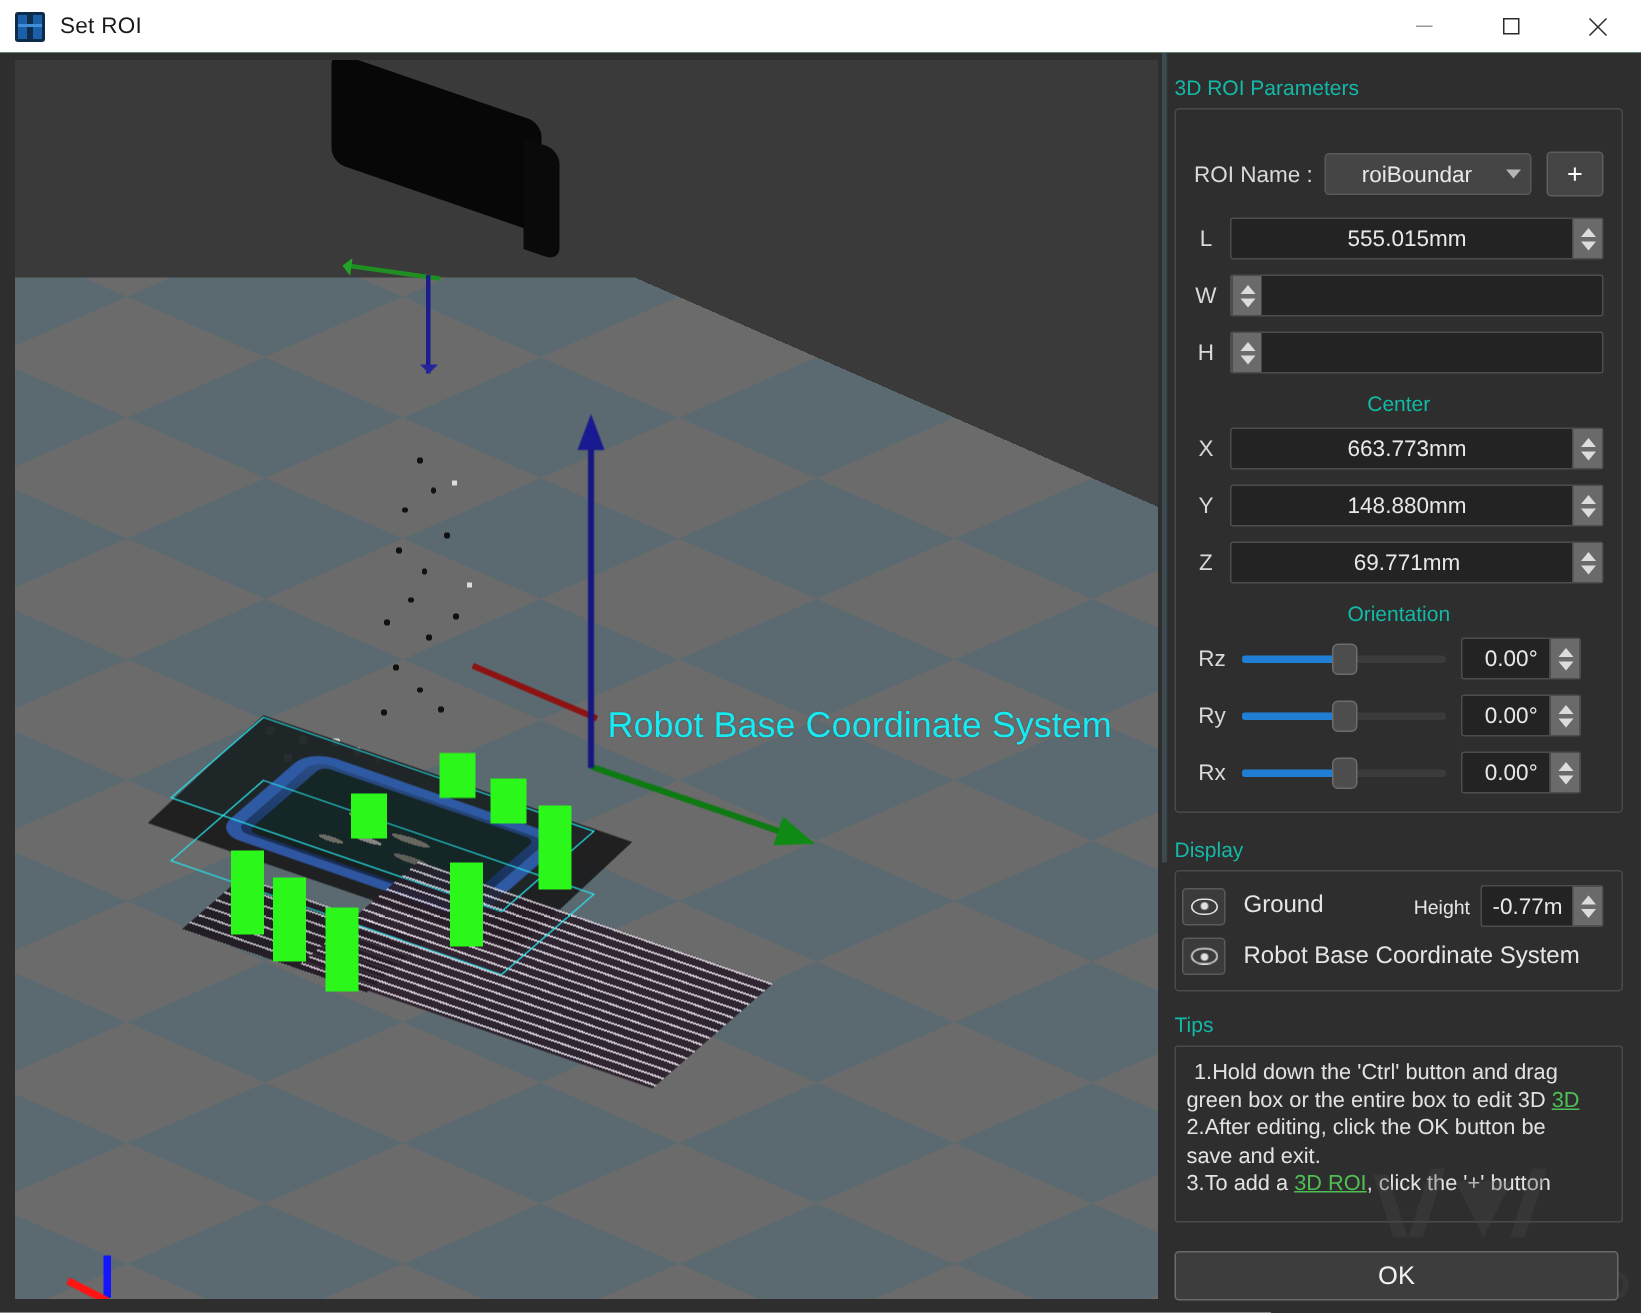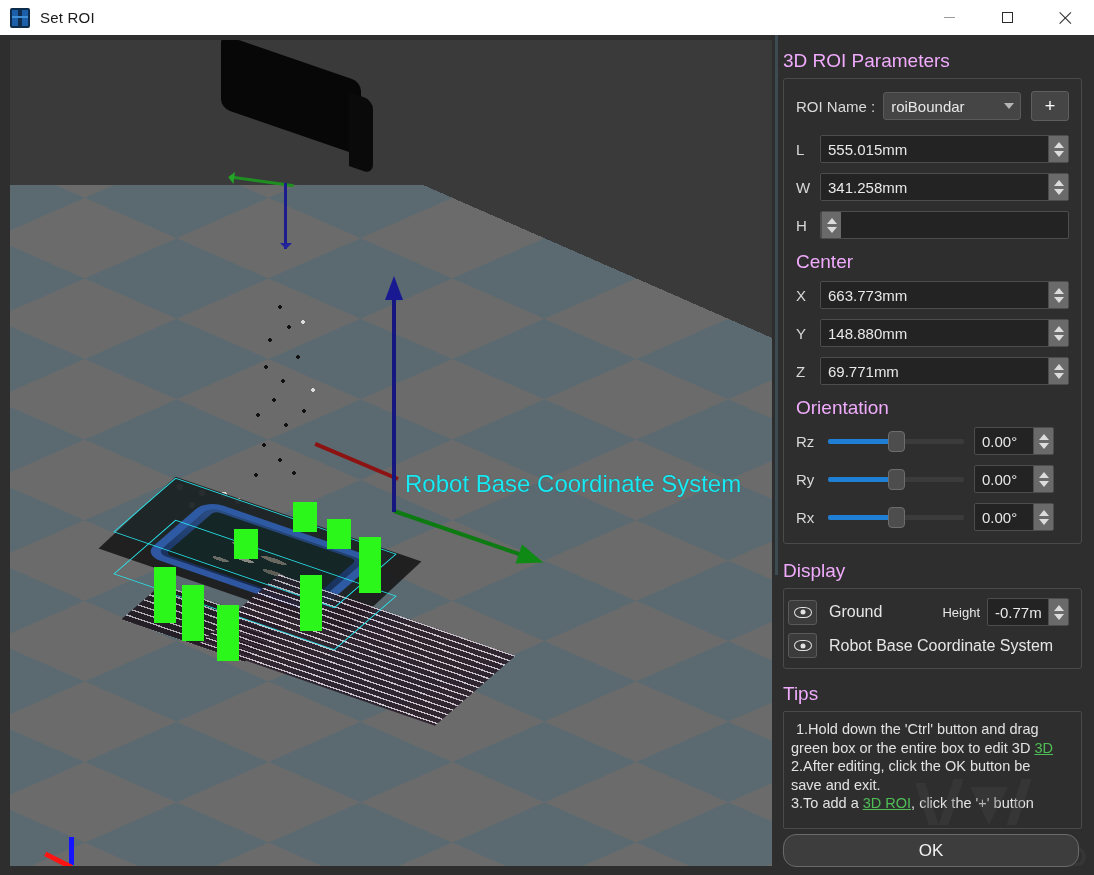--- a/index.html
+++ b/index.html
@@ -306,21 +306,21 @@
   .wm-b { left: 24px; top: 0px; width: 10px; height: 46px; transform: skewX(-18deg); }
   .wm-c { left: 48px; top: 8px; width: 38px; height: 38px; clip-path: polygon(0 0, 100% 0, 50% 100%); background:#4a4a4a; }
   .wm-d { left: 92px; top: 0px; width: 10px; height: 46px; transform: skewX(-18deg); }
   .wm-text {
     position: absolute; right: 4px; bottom: 2px;
     font-size: 27px; letter-spacing: 3px; color: #4a4a4a;
     font-family: "Liberation Sans", sans-serif; font-weight: bold;
   }
 
   .section-title {
-    color: #f0abfc; font-size: 19px;
+    color: #14b8a6; font-size: 14px;
     margin: 0 0 6px 8px;
   }
   .group-box {
     border: 1px solid #4a4a4a;
     border-radius: 3px;
     margin: 0 12px 0 8px;
     padding: 10px 12px 12px 12px;
     background: #2e2e2e;
     box-sizing: border-box;
   }
@@ -468,21 +468,21 @@
   }
   .tips-box p { margin: 0; white-space: nowrap; }
   .tips-box p.wrapline { white-space: nowrap; margin-left: -5px; }
   .tip-link { color: #4fbf55; text-decoration: underline; }
 
   .ok-btn {
     position: absolute; left: 8px; bottom: 8px;
     width: 296px; height: 33px;
     background: #3d3d3d;
     border: 1px solid #6a6a6a;
-    border-radius: 13px;
+    border-radius: 3px;
     color: #f2f2f2; font-size: 17px;
     display: flex; align-items: center; justify-content: center;
     box-sizing: border-box;
   }
 </style>
 </head>
 <body>
 
 <div id="app">
 
@@ -551,21 +551,21 @@
         <span class="wm-a"></span>
           <span class="wm-b"></span>
           <span class="wm-c"></span>
           <span class="wm-d"></span>
       </div>
       <div class="wm-text">MECH MIND</div>
     </div>
 
     <div class="section-title" style="margin-top:15px;">3D ROI Parameters</div>
 
-    <div class="group-box" style="padding-top:12px;">
+    <div class="group-box" style="padding-top:28px;text-align:center;">
 
       <div class="row" style="margin-bottom:14px;">
         <div class="row-label">ROI Name :</div>
         <div class="combo">
           <div class="combo-text">roiBoundar</div>
           <div class="combo-arrow">
               <i></i>
             </div>
         </div>
         <div class="plus-btn">+</div>
@@ -578,21 +578,20 @@
           <div class="val">555.015mm</div>
           <div class="stepper">
               <i class="up"></i>
               <i class="down"></i>
             </div>
         </div>
       </div>
       <div class="row">
         <div class="row-label lbl-w">W</div>
         <div class="spinbox">
-          <div class="val">341.258mm</div>
           <div class="stepper">
               <i class="up"></i>
               <i class="down"></i>
             </div>
         </div>
       </div>
       <div class="row">
         <div class="row-label lbl-w">H</div>
         <div class="spinbox">
           <div class="stepper">

